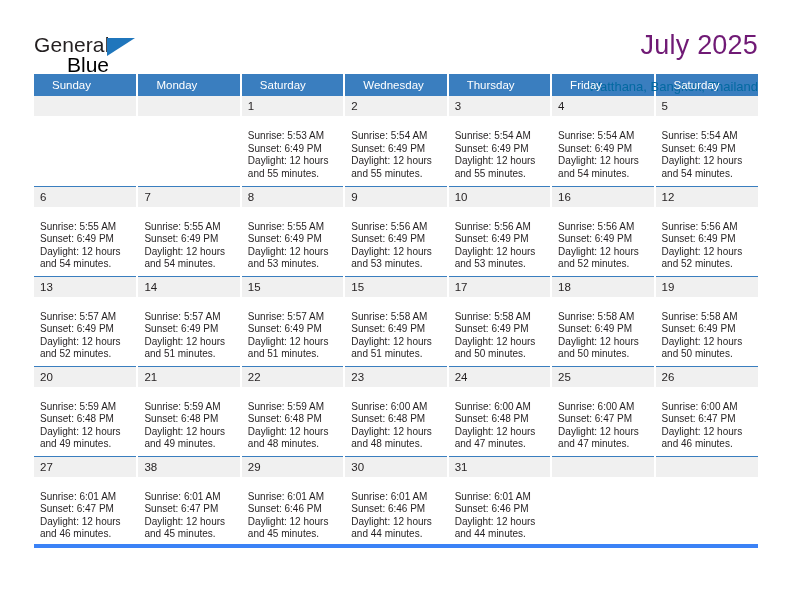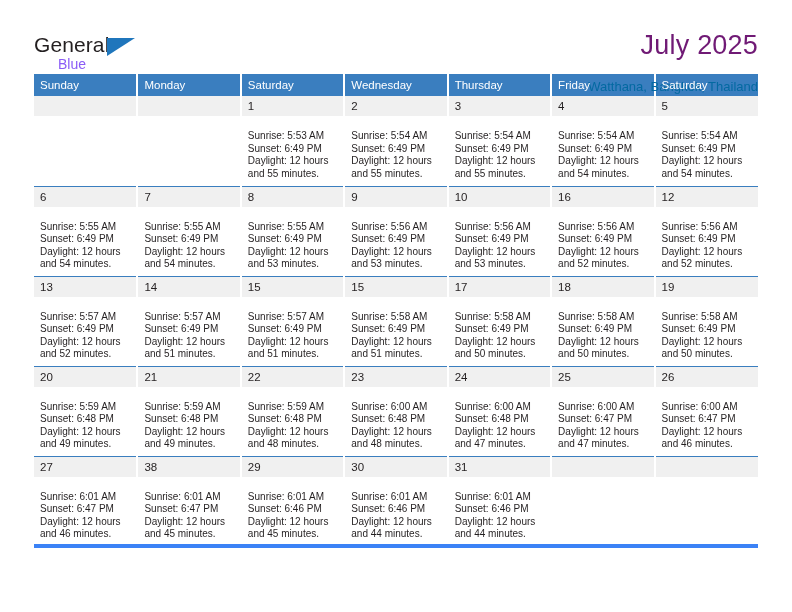--- a/index.html
+++ b/index.html
@@ -40,25 +40,25 @@
   }
   .brand-line1 {
     font-size: 21px;
     color: #231f20;
     letter-spacing: 0.1px;
     line-height: 22px;
     height: 22px;
     display: block;
   }
   .brand-line2 {
-    font-size: 14px;
-    color: #8b5cf6;
+    font-size: 21px;
+    color: #000000;
     line-height: 21px;
     display: block;
-    margin-left: 24px;
+    margin-left: 33px;
     margin-top: -2px;
   }
   .brand-triangle {
     position: absolute;
     left: 73px;
     top: 8px;
     width: 0;
     height: 0;
     border-left: 28px solid #1f76bc;
     border-bottom: 18px solid transparent;
@@ -87,21 +87,21 @@
     table-layout: fixed;
     margin-top: 2px;
   }
 
   .calendar th {
     background: #3a7ebf;
     color: #ffffff;
     font-size: 11.5px;
     font-weight: normal;
     text-align: left;
-    padding: 5px 0 5px 6px;
+    padding: 5px 0 5px 18px;
     height: 19px;
     box-sizing: border-box;
     border-right: 2px solid #ffffff;
   }
   .calendar th:last-child { border-right: none; margin-left: 40px; }
 
   .calendar td {
     vertical-align: top;
     padding: 0;
     border-right: 2px solid #ffffff;

